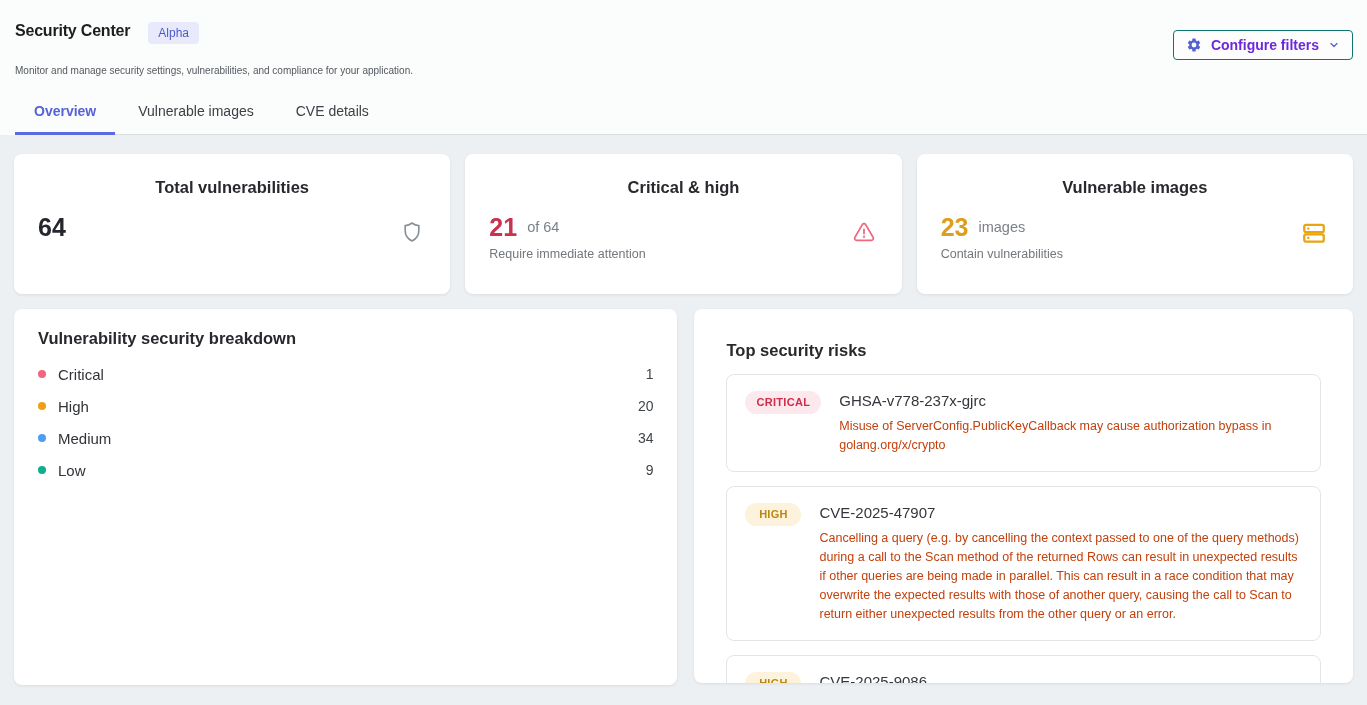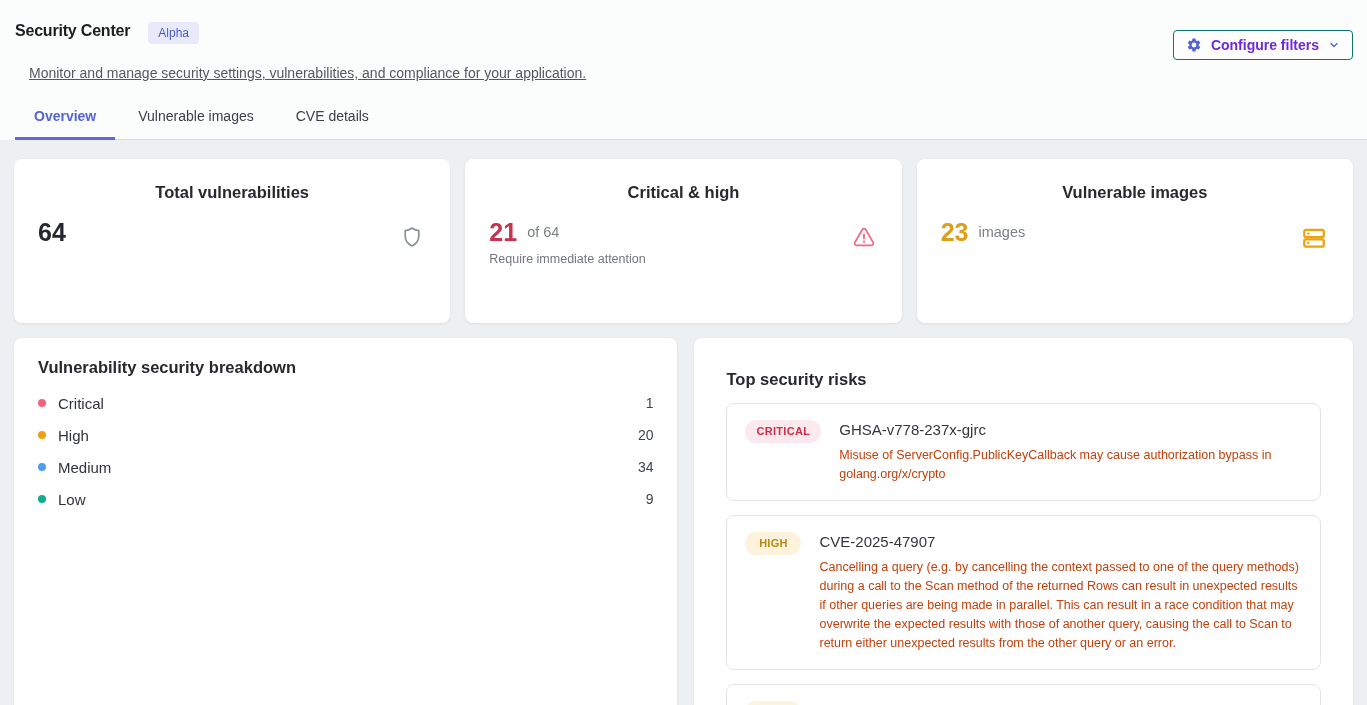--- a/index.html
+++ b/index.html
@@ -17,38 +17,38 @@
   .alpha-badge {
     margin:5px 0 0 18px; background:#e8eafb; color:#4d5bce;
     font-size:12px; padding:4px 10px; border-radius:4px; line-height:14px;
   }
   .config-btn {
     margin-left:auto; margin-top:13px; display:flex; align-items:center; gap:9px;
     background:#fdfdfe; border:1px solid #0f766e; border-radius:4px;
     padding:6px 12px; color:#6d28d9; font-size:14px; font-weight:700; cursor:pointer;
   }
   .config-btn svg { display:block; }
-  .subtitle { padding:0 29px; margin-top:4px; font-size:14px; color:#54595e;text-decoration:underline; }
+  .subtitle { padding:0 15px; margin-top:4px; font-size:10px; color:#54595e; }
 
   .tabs { display:flex; margin:17px 0 0 15px; border-bottom:1px solid #d8dde0; }
   .tab {
     padding:10px 19px 13px; font-size:14px; color:#3c4146; cursor:pointer;
     border-bottom:3px solid transparent; margin-bottom:-1px; margin-right:4px;
   }
   .tab.active { color:#5463d6; font-weight:700; border-bottom-color:#5b6ae0; }
 
   
   .content { padding:19px 14px 0 14px; background:#edf0f2; }
   .card {
     background:#fff; border-radius:8px;
     box-shadow:0 1px 3px rgba(30,40,50,0.09);
   }
 
   .stat-grid { display:grid; grid-template-columns:1fr 1fr 1fr; gap:15px; }
-  .stat-card { height:164px; position:relative; }
+  .stat-card { height:140px; position:relative; }
   .stat-title { margin-top:24px; text-align:center; font-size:16.5px; font-weight:600; color:#27292d; }
   .stat-value-row { display:flex; align-items:center; margin:16px 24px 0; }
   .stat-value { font-size:25px; font-weight:700; line-height:28px; }
   .stat-suffix { margin-left:10px; font-size:14.5px; color:#7c8186; }
   .stat-subtitle { margin:6px 24px 0; font-size:12.5px; color:#72777c; }
   .stat-icon { position:absolute; right:26px; top:66px; }
 
   .bottom-grid { margin-top:15px; display:grid; grid-template-columns:664fr 659fr; gap:17px; }
 
   .breakdown-card { height:376px; padding:20px 24px; }
@@ -138,20 +138,21 @@
           </svg>
       </span>
     </div>
 
     <div class="card stat-card">
       <div class="stat-title">Vulnerable images</div>
       <div class="stat-value-row">
         <span class="stat-value" style="color: rgb(221, 158, 27);">23</span>
         <span class="stat-suffix">images</span>
       </div>
+      <div class="stat-subtitle">Contain vulnerabilities</div>
       <span class="stat-icon">
         <svg width="26" height="26" viewBox="0 0 24 24" fill="none" stroke="#eaa40f" stroke-width="2.1" stroke-linecap="round" stroke-linejoin="round">
             <rect x="3" y="4.5" width="18" height="6.8" rx="1.6"></rect>
             <rect x="3" y="13.2" width="18" height="6.8" rx="1.6"></rect>
             <line x1="6.6" y1="7.9" x2="6.8" y2="7.9"></line>
             <line x1="6.6" y1="16.6" x2="6.8" y2="16.6"></line>
           </svg>
       </span>
     </div>
 

